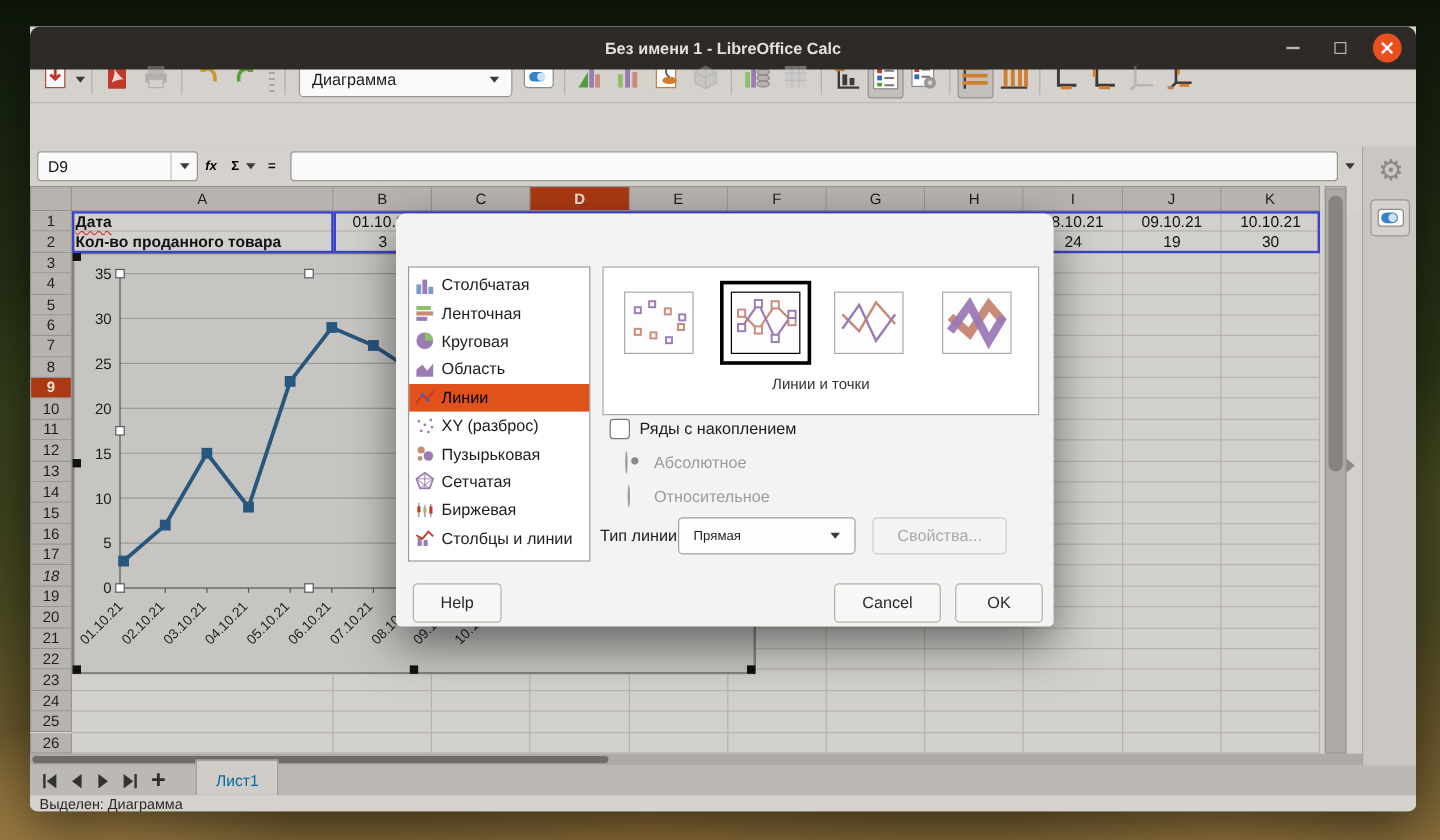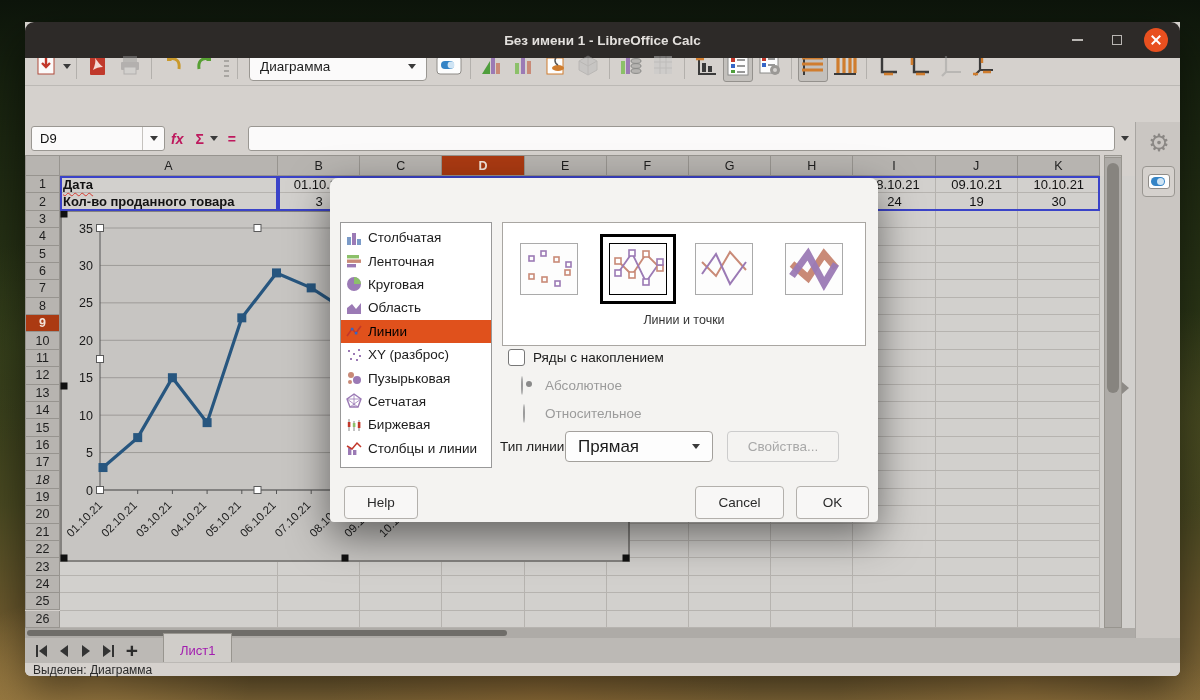--- a/index.html
+++ b/index.html
@@ -40,21 +40,21 @@
   .tsep { width:1px; height:24px; background:#b3b0ac; margin:0 5px; flex:0 0 auto; }
   .tgrip { width:5px; height:24px; margin:0 3px; background:repeating-linear-gradient(180deg,#a9a6a2 0 2px,transparent 2px 5px); flex:0 0 auto;}
   .caret { width:0; height:0; border-left:4px solid transparent; border-right:4px solid transparent; border-top:5px solid #3a3a3a; display:inline-block; }
   #mode-combo { width:178px; height:28px; background:#fbfafa; border:1px solid #9a9792; border-radius:4px;
     display:flex; align-items:center; justify-content:space-between; padding:0 10px; margin:0 6px; font-size:13.5px; color:#1c1c1c; flex:0 0 auto;}
   
   #formulabar { left:0; top:100px; width:1110px; height:33px; background:#d5d1cd; display:flex; align-items:center; padding-left:6px; }
   #namebox { width:134px; height:25px; background:#fbfafa; border:1px solid #9a9792; border-radius:3px; display:flex; align-items:center; }
   #namebox .ref { flex:1; padding-left:8px; font-size:13px; color:#111; }
   #namebox .nb-drop { width:22px; height:100%; display:flex; align-items:center; justify-content:center; border-left:1px solid #c5c2be;}
-  .fsym { font-size:14px; color:#be185d; margin:0 6px; font-weight:bold; }
+  .fsym { font-size:11px; color:#000000; margin:0 6px; font-weight:bold; }
   #formula-input { flex:1; height:25px; background:#fbfafa; border:1px solid #9a9792; border-radius:3px; margin-left:6px; }
   #fml-drop { margin:0 6px; }
   
   #corner-box { left:0px; top:133px; width:35px; height:21px; background:#b7b4b0; border:1px solid #97948f; }
   .colhdr { top:133px; height:21px; background:#b7b4b0; border:1px solid #97948f; border-left:none;
     display:flex; align-items:center; justify-content:center; font-size:12.5px; color:#1e1e1e; }
   .colhdr.sel { background:#ab3a12; color:#f3e4da; font-weight:bold; }
   .rowhdr { left:0px; width:35px; background:#b7b4b0; border:1px solid #97948f; border-top:none;
     display:flex; align-items:center; justify-content:center; font-size:12.5px; color:#1e1e1e; }
   .rowhdr.sel { background:#ab3a12; color:#f3e4da; font-weight:bold; }
@@ -78,21 +78,21 @@
   #sidebar-strip { left:1110px; top:100px; width:45px; height:516px; background:#cac6c2; border-left:1px solid #a8a5a1; }
   #gear-icon { left:10px; top:8px; width:26px; height:26px; color:#8b8885; font-size:24px; line-height:26px; text-align:center; }
   #sb-toggle { left:6px; top:44px; width:33px; height:31px; border:1px solid #9a9792; border-radius:4px; background:#d5d1cd; display:flex; align-items:center; justify-content:center;}
   .toggle-glyph { width:22px; height:15px; background:#fdfdfd; border:1px solid #8f8c88; border-radius:3px; position:relative;}
   .toggle-glyph i { position:absolute; left:2px; top:2px; width:14px; height:9px; background:#3584c6; border-radius:5px; }
   .toggle-glyph i:after { content:""; position:absolute; right:1px; top:1px; width:7px; height:7px; background:#cfe4f4; border-radius:50%; }
   
   #sheetbar { left:0; top:616px; width:1155px; height:26px; background:#bcb9b5; display:flex; align-items:center; padding-left:6px; }
   .navbtn { width:22px; height:22px; display:flex; align-items:center; justify-content:center; }
   #sheet-tab { margin-left:18px; height:24px; padding:16px 16px; background:#d0cdc9; border:1px solid #98958f; border-bottom:3px solid #4a4a48;
-    display:flex; align-items:center; font-size:13px; color:#a21caf; }
+    display:flex; align-items:center; font-size:13px; color:#0369a1; }
   #plusbtn { font-size:21px; color:#2c2c2c; width:26px; height:22px; display:flex; align-items:center; justify-content:center; font-weight:bold;}
   #statusbar2 { left:0; top:640px; width:1155px; height:14px; background:#d5d1cd; border-radius:0 0 6px 6px; border-top:1px solid #bcb9b5;
      display:flex; align-items:center; padding-left:8px; font-size:12px; color:#2a2a2a;}
   
   #dialog { left:305px; top:156px; width:548px; height:344px; border-radius:8px 8px 4px 4px;
     background:#f4f3f1; box-shadow:0 14px 40px rgba(0,0,0,.5); z-index:10; }
   #dlg-titlebar { left:0; top:0; width:100%; height:30px; background:#373735; border-radius:8px 8px 0 0;
     display:flex; align-items:center; justify-content:center; }
   #dlg-title { color:#f2f0ee; font-weight:bold; font-size:13.5px; }
   #dlg-close { position:absolute; right:9px; top:4px; width:22px; height:22px; background:#e8501f; border-radius:50%; display:flex; align-items:center; justify-content:center;}
@@ -106,21 +106,21 @@
   #subtype-panel { left:172px; top:44px; width:364px; height:124px; background:#fff; border:1px solid #a9a6a2; }
   .subtile { position:absolute; top:20px; width:58px; height:52px; background:#fdfdfd; border:1px solid #aaa; }
   .sel-frame { position:absolute; border:3px solid #000; }
   #subtype-caption { position:absolute; left:0; top:90px; width:100%; text-align:center; font-size:12.5px; color:#333; }
   .dlg-label { font-size:13.5px; color:#1c1c1c; }
   .dis { color:#9b9b9b !important; }
   #chk-box { left:178px; top:171px; width:17px; height:17px; background:#fff; border:1px solid #777; border-radius:3px; }
   .radio { width:16px; height:16px; border:1px solid #9b9b9b; border-radius:50%; background:#fdfdfd; position:relative; }
   .radio.on:after { content:""; position:absolute; left:4px; top:4px; width:6px; height:6px; border-radius:50%; background:#8a8a8a; }
   #line-combo { left:235px; top:253px; width:148px; height:31px; background:#fdfdfd; border:1px solid #a3a09c; border-radius:4px;
-    display:flex; align-items:center; justify-content:space-between; padding:0 12px; font-size:17px; color:#1c1c1c;}
+    display:flex; align-items:center; justify-content:space-between; padding:0 12px; font-size:11px; color:#1c1c1c;}
   .dlg-btn { position:absolute; height:33px; background:#f8f7f6; border:1px solid #b3b0ac; border-radius:4px;
     display:flex; align-items:center; justify-content:center; font-size:13.5px; color:#2a2a2a; }
   .dlg-btn.disabled { color:#a8a8a8; border-color:#ccc; background:#f4f3f1;}
 </style>
 </head>
 <body>
 
 <div id="stage">
   <div id="wallpaper" class="abs"></div>
 

